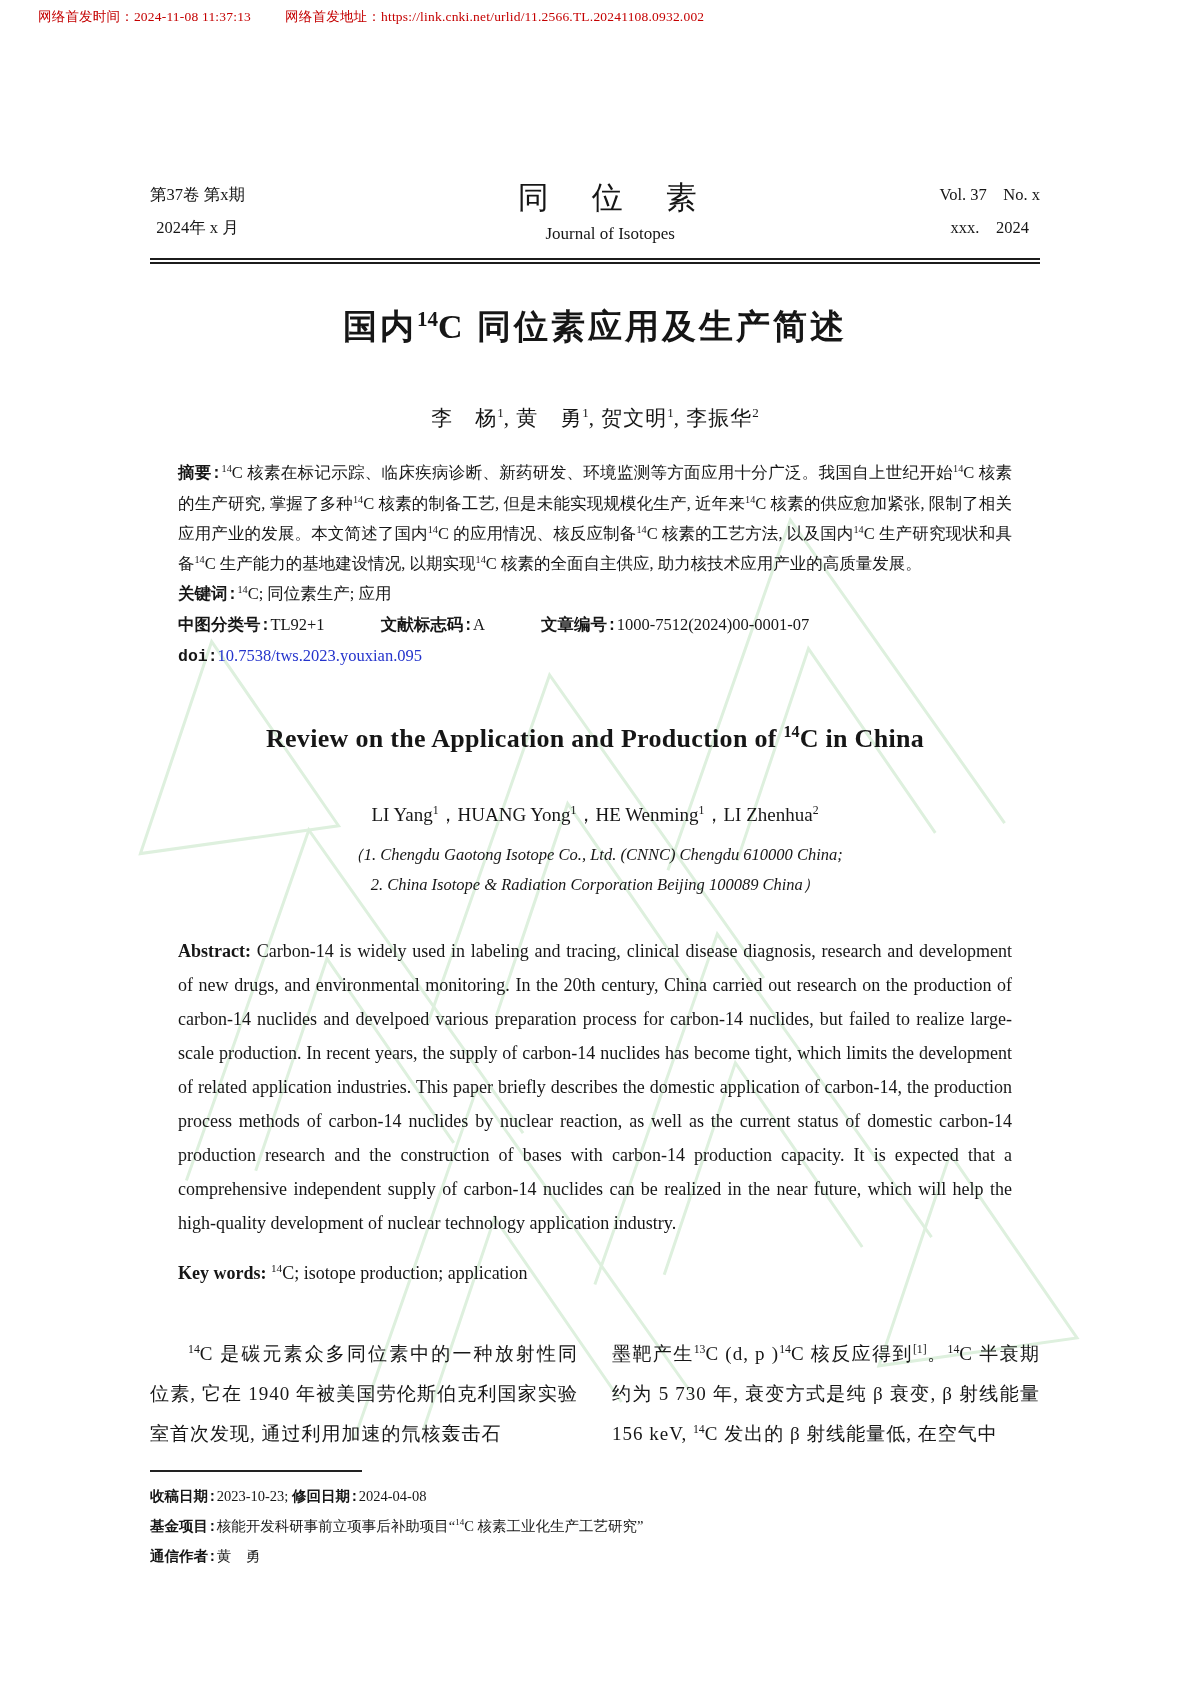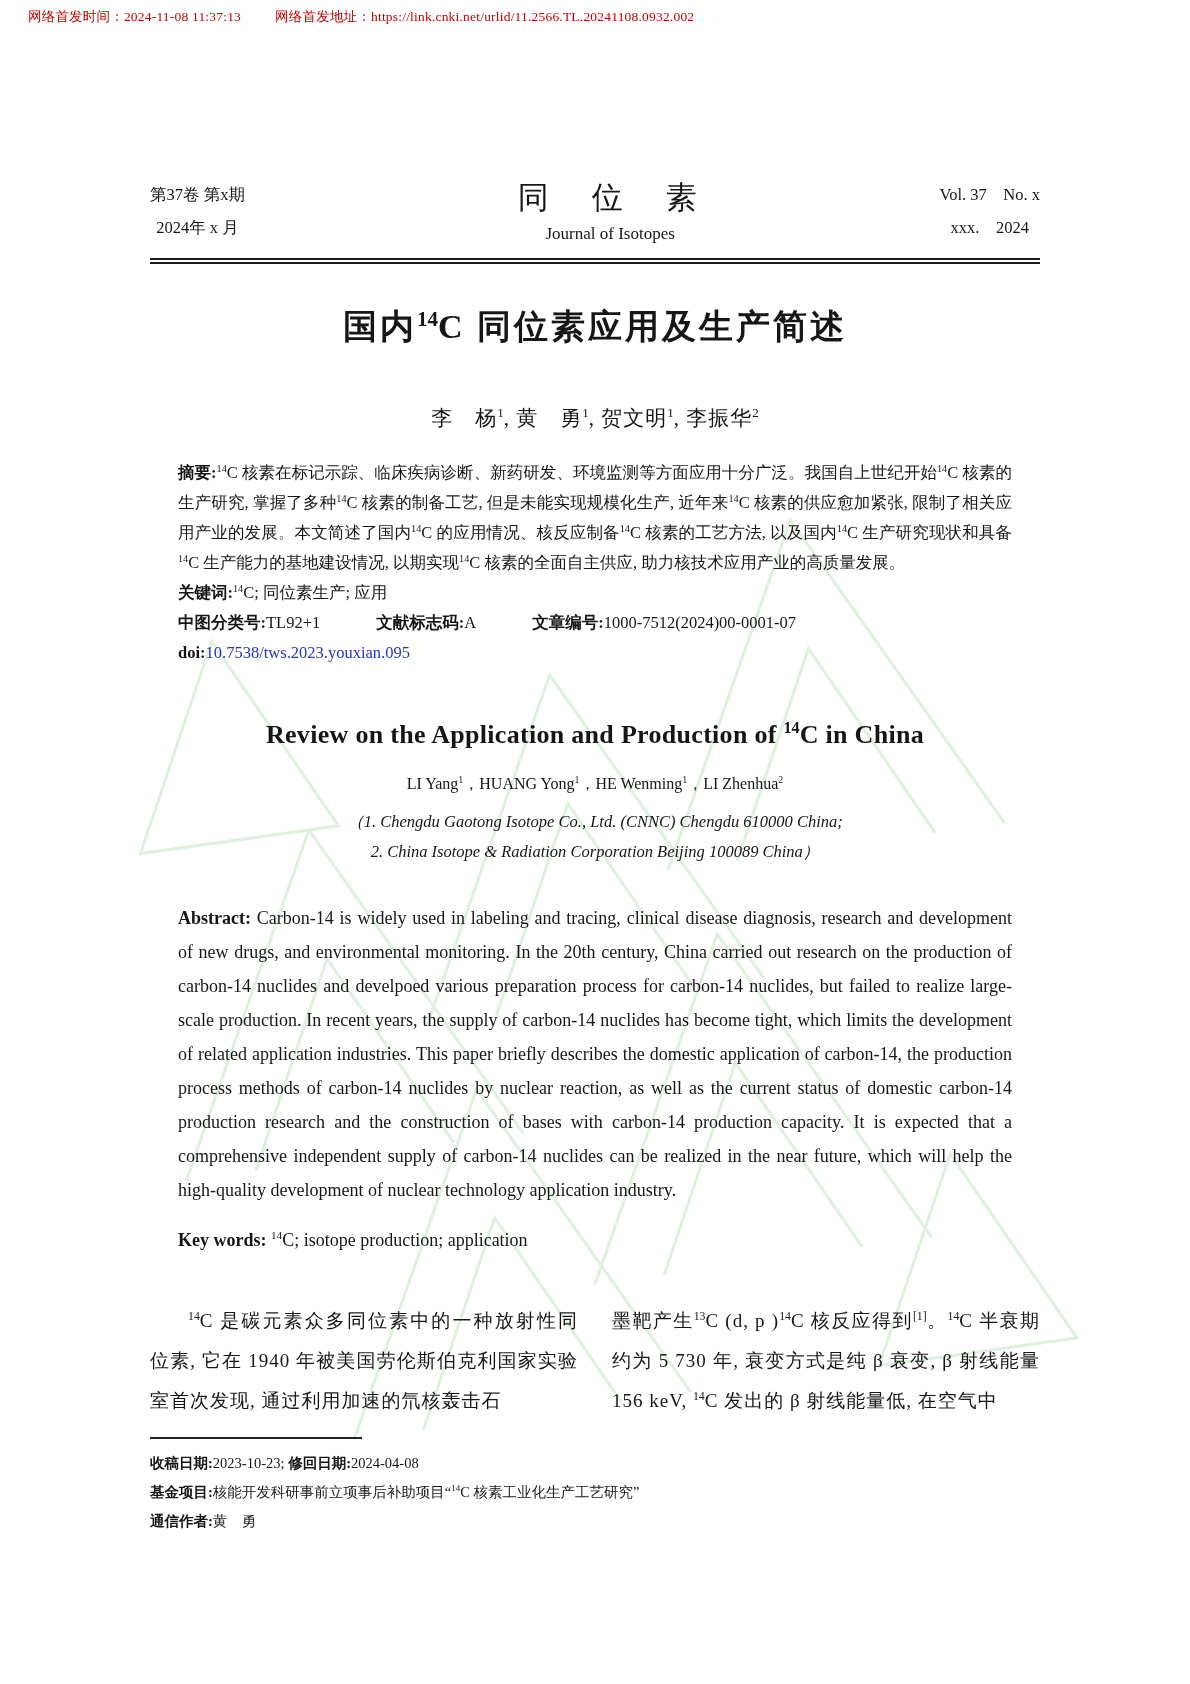--- a/index.html
+++ b/index.html
@@ -6,33 +6,33 @@
     --red:#c40000; --link:#2433cc; --wm:#def0de; --ink:#161616;
   }
   *{margin:0;padding:0;box-sizing:border-box;}
   html,body{background:#ffffff;}
   body{
     width:1190px;height:1684px;position:relative;overflow:hidden;
     font-family:"Liberation Serif","DejaVu Serif",serif;color:var(--ink);
   }
   .page{position:relative;width:1190px;height:1684px;z-index:1;}
   sup{font-size:62%;line-height:0;vertical-align:super;letter-spacing:0;}
-  .zh-lbl{font-family:Liberation Serif, serif;font-weight:bold;font-style:normal;}
+  .zh-lbl{font-family:Liberation Mono, monospace;font-weight:bold;font-style:normal;}
   .en-lbl{font-weight:bold;}
 
   
   .watermark{
     position:absolute;left:110px;top:360px;width:980px;height:1060px;
     color:var(--wm);z-index:0;pointer-events:none;transform:rotate(-8deg);
   }
   .watermark svg{width:100%;height:100%;}
 
   
   .preheader{
-    padding:8px 0 0 28px;font-size:13.5px;color:var(--red);letter-spacing:.2px;
+    padding:8px 0 0 38px;font-size:13.5px;color:var(--red);letter-spacing:.2px;
   }
   .preheader .gap{display:inline-block;width:34px;}
 
   
   .masthead{
     margin:152px 150px 0 150px;display:flex;justify-content:space-between;align-items:flex-end;
   }
   .masthead .side{font-size:16.5px;line-height:33px;text-align:center;}
   .masthead .center{text-align:center;margin-left:36px;}
   .journal-title{font-size:31px;letter-spacing:6px;line-height:36px;}
@@ -51,21 +51,21 @@
   .zh-abs-block{margin:26px 178px 0 178px;font-size:16.5px;line-height:30px;text-align:justify;}
   .zh-abs-block p{margin:0;}
   .zh-keywords{margin-top:4px;}
   .zh-meta{margin-top:6px;}
   .zh-meta .item{margin-right:56px;}
   .zh-doi{margin-top:6px;}
   .doi-link{color:var(--link);text-decoration:none;}
 
   
   .en-title{margin-top:52px;text-align:center;font-size:26px;font-weight:bold;letter-spacing:.3px;}
-  .en-authors{margin-top:24px;text-align:center;font-size:16px;}
+  .en-authors{margin-top:48px;text-align:center;font-size:19px;}
   .en-affil{margin-top:12px;text-align:center;font-size:16.5px;font-style:italic;line-height:30px;}
 
   
   .en-abs-block{margin:34px 178px 0 178px;font-size:18px;line-height:34px;text-align:justify;}
   .en-keywords{margin-top:16px;}
 
   
   .body-cols{margin:44px 150px 0 150px;display:flex;gap:34px;}
   .col{width:428px;font-size:19px;line-height:40px;text-align:justify;letter-spacing:1px;}
   .col .indent{text-indent:2em;}

